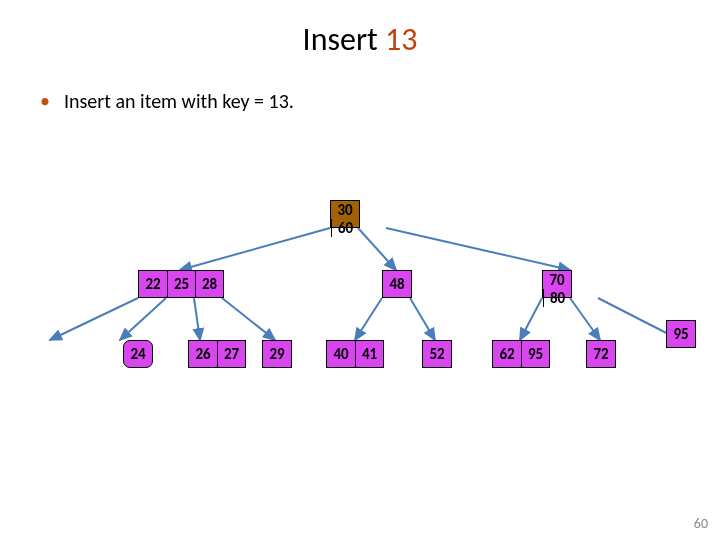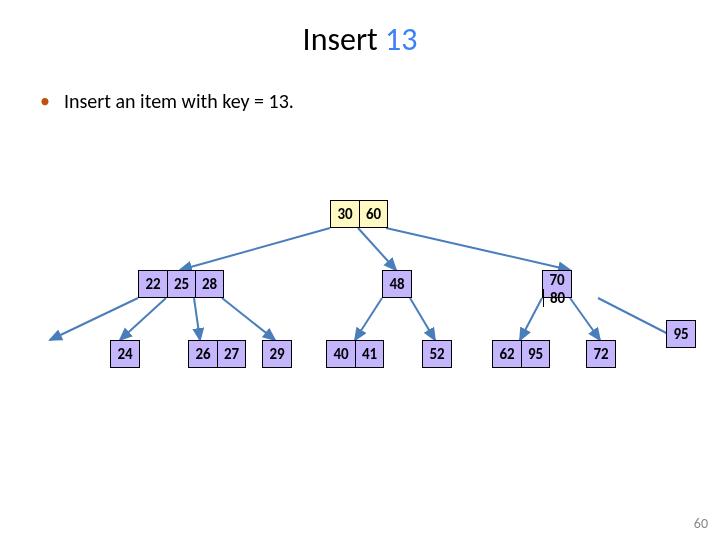--- a/index.html
+++ b/index.html
@@ -10,43 +10,43 @@
     position: relative;
     font-family: Calibri, Arial, sans-serif;
     background: #fff;
   }
   .title {
     text-align: center;
     font-size: 32px;
     margin-top: 20px;
     color: #000;
   }
-  .title .red { color: #3b82f6; }
+  .title .red { color: #c2410c; }
   .bullet-row {
     margin: 30px 0 8px 40px;
     font-size: 20px;
   }
   .bullet-row .dot {
     color: #c05010;
     font-size: 20px;
     margin-right: 14px;
   }
   .stage {
     position: absolute;
     left: 0; top: 0; width: 720px; height: 540px;
   }
   .node {
     position: absolute;
     border: 1.5px solid #000;
-    background: #c4b5fd;
+    background: #d946ef;
     display: flex;
     height: 28px;
     box-sizing: border-box;
   }
-  .node.yellow { background: #fef9c3; }
+  .node.yellow { background: #a16207; flex-direction: column; }
   .cell {
     width: 28px;
     height: 100%;
     display: flex;
     align-items: center;
     justify-content: center;
     font-size: 15px;
     font-weight: bold;
     box-sizing: border-box;
   }
@@ -112,21 +112,21 @@
     <div class="cell">28</div>
   </div>
   <div class="node" style="left:382px; top:270px;">
     <div class="cell">48</div>
   </div>
   <div class="node" style="left:542px; top:270px;flex-direction:column;">
     <div class="cell">70</div>
     <div class="cell">80</div>
   </div>
 
-  <div class="node" style="left:110px; top:340px;">
+  <div class="node" style="left:123px; top:340px;border-radius:7px;">
     <div class="cell">24</div>
   </div>
   <div class="node" style="left:172px; top:340px;margin-left:16px;">
     <div class="cell">26</div>
     <div class="cell">27</div>
   </div>
   <div class="node" style="left:262px; top:340px;">
     <div class="cell">29</div>
   </div>
   <div class="node" style="left:326px; top:340px;">

